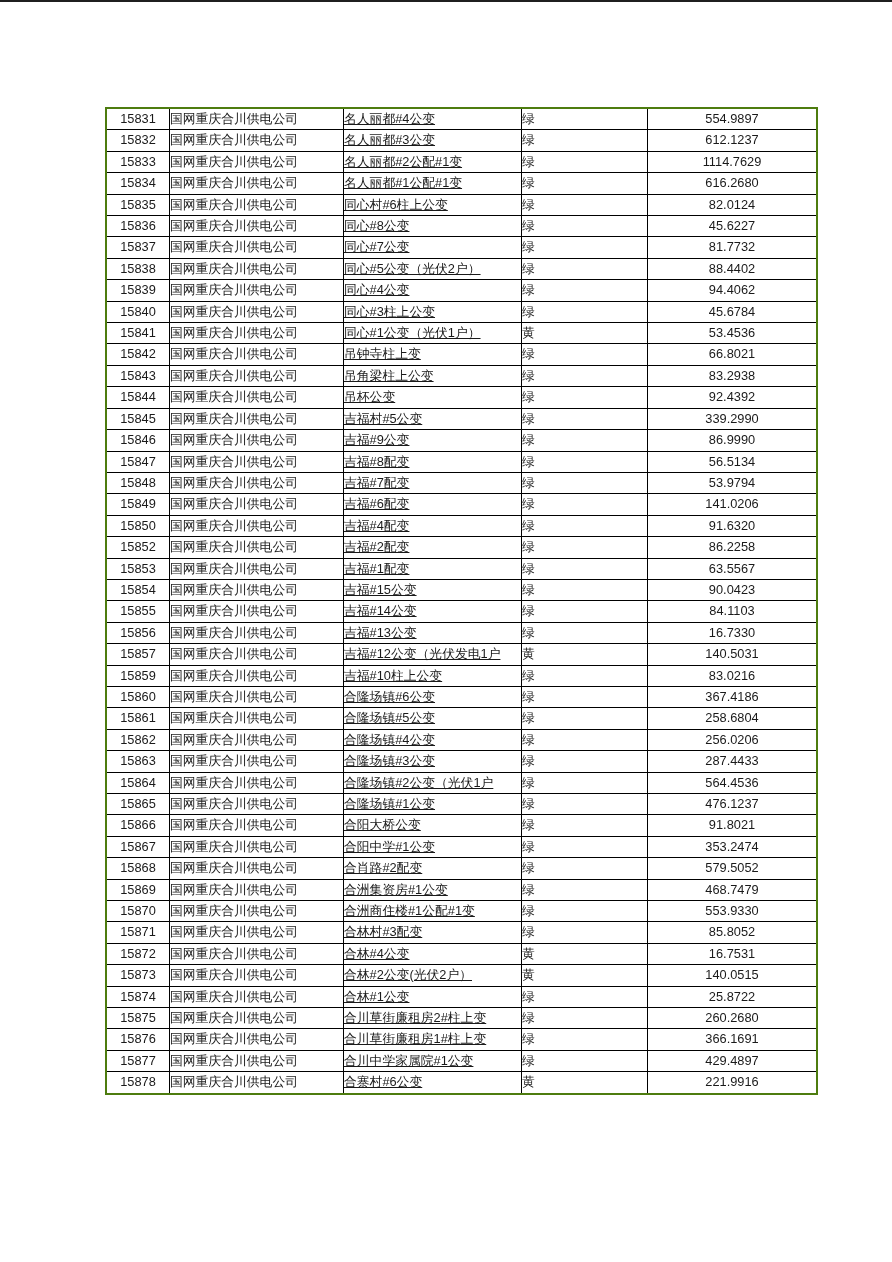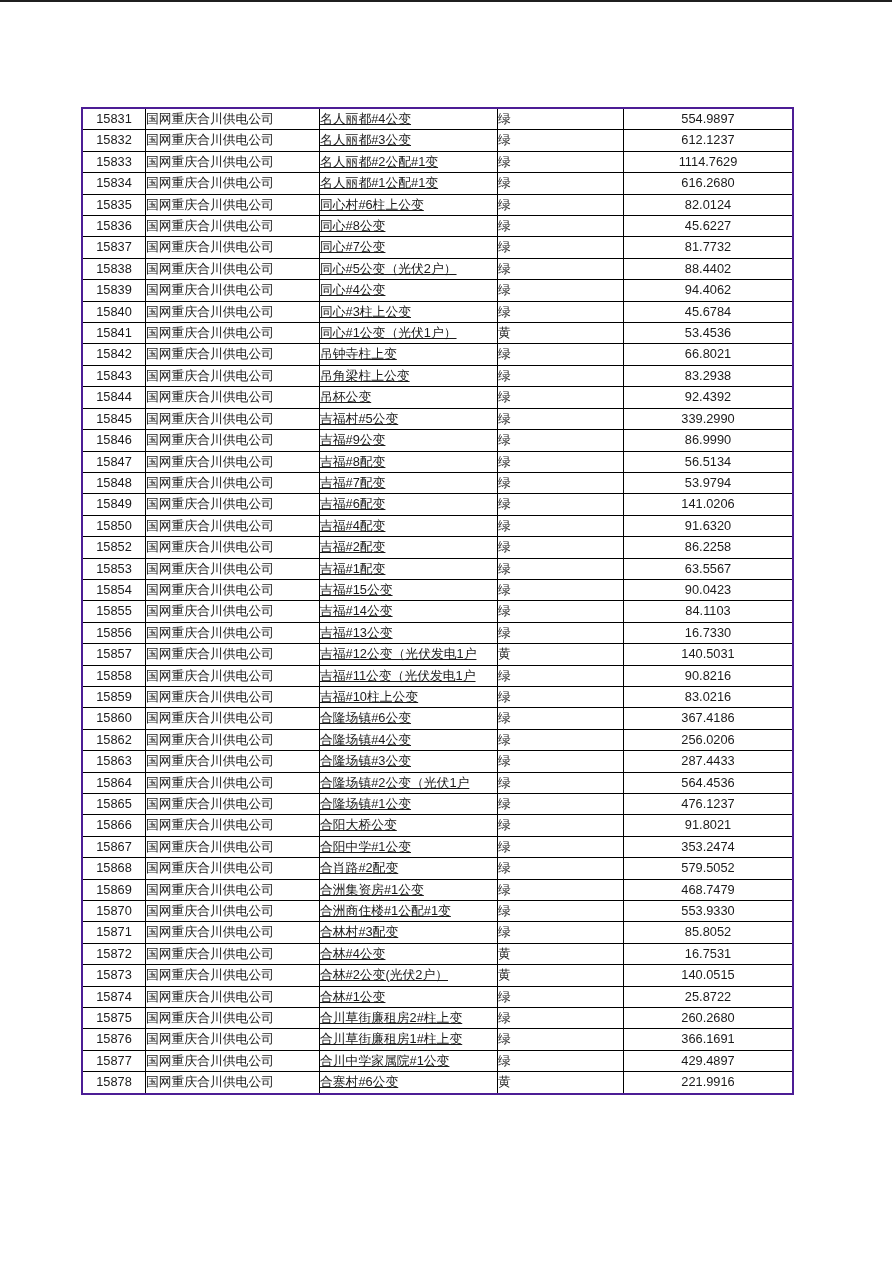--- a/index.html
+++ b/index.html
@@ -14,21 +14,22 @@
     position:absolute;top:0;left:0;width:892px;height:2px;
     background:#1f1f1f;
   }
   .table-wrap{
     position:absolute;left:81px;top:107px;
   }
   table.data-table{
     border-collapse:collapse;
     table-layout:fixed;
     width:705px;
-    border:2px solid #4c1d95;
+    border:2px solid #4d7c0f;
+    margin-left:24px;
   }
   table.data-table td{
     border:1px solid #000;
     height:20.4px;
     padding:0;
     font-size:12.8px;
     color:#1a1a1a;
     line-height:20.4px;
     white-space:nowrap;
     overflow:hidden;
@@ -224,39 +225,39 @@
           <td class="c-value">16.7330</td>
         </tr>
         <tr>
           <td class="c-id">15857</td>
           <td class="c-company">国网重庆合川供电公司</td>
           <td class="c-name">吉福#12公变（光伏发电1户</td>
           <td class="c-status">黄</td>
           <td class="c-value">140.5031</td>
         </tr>
         <tr>
-          <td class="c-id">15858</td>
-          <td class="c-company">国网重庆合川供电公司</td>
-          <td class="c-name">吉福#11公变（光伏发电1户</td>
-          <td class="c-status">绿</td>
-          <td class="c-value">90.8216</td>
-        </tr>
-        <tr>
           <td class="c-id">15859</td>
           <td class="c-company">国网重庆合川供电公司</td>
           <td class="c-name">吉福#10柱上公变</td>
           <td class="c-status">绿</td>
           <td class="c-value">83.0216</td>
         </tr>
         <tr>
           <td class="c-id">15860</td>
           <td class="c-company">国网重庆合川供电公司</td>
           <td class="c-name">合隆场镇#6公变</td>
           <td class="c-status">绿</td>
           <td class="c-value">367.4186</td>
+        </tr>
+        <tr>
+          <td class="c-id">15861</td>
+          <td class="c-company">国网重庆合川供电公司</td>
+          <td class="c-name">合隆场镇#5公变</td>
+          <td class="c-status">绿</td>
+          <td class="c-value">258.6804</td>
         </tr>
         <tr>
           <td class="c-id">15862</td>
           <td class="c-company">国网重庆合川供电公司</td>
           <td class="c-name">合隆场镇#4公变</td>
           <td class="c-status">绿</td>
           <td class="c-value">256.0206</td>
         </tr>
         <tr>
           <td class="c-id">15863</td>

